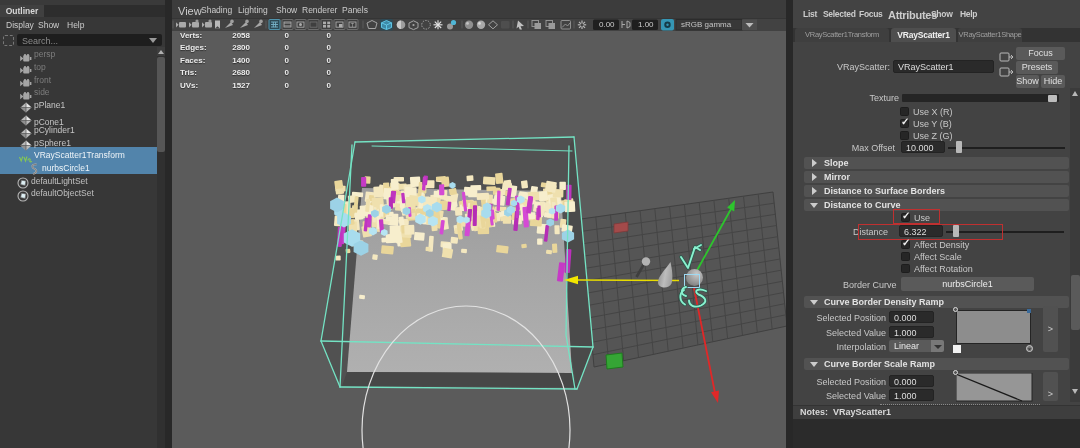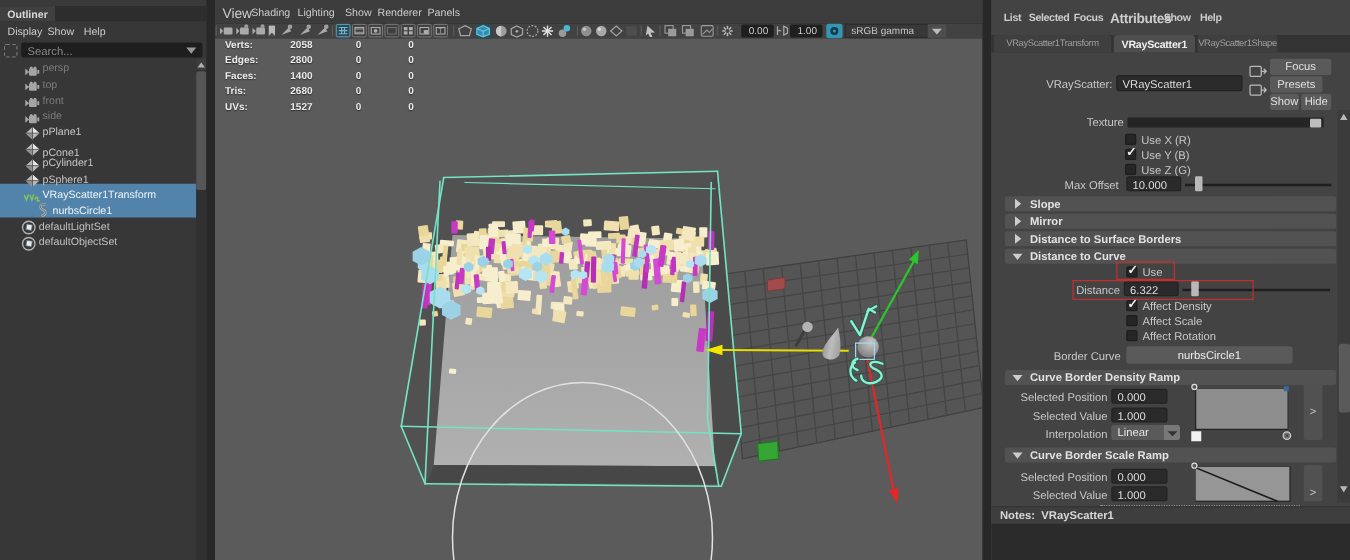--- a/index.html
+++ b/index.html
@@ -722,21 +722,21 @@
 <div style="position:absolute;left:11px;top:185px;width:265px;height:12px;background:#525252;border-radius:2px"></div>
     <div style="position:absolute;left:19px;top:187px;width:0;height:0;border-top:4px solid transparent;border-bottom:4px solid transparent;border-left:5px solid #cccccc"></div>
     <div style="position:absolute;left:31px;top:186px;font-size:9px;font-weight:bold;color:#e2e2e2">Distance to Surface Borders</div>
 <div style="position:absolute;left:11px;top:199px;width:265px;height:12px;background:#525252;border-radius:2px"></div>
     <div style="position:absolute;left:17px;top:203px;width:0;height:0;border-left:4px solid transparent;border-right:4px solid transparent;border-top:5px solid #cccccc"></div>
     <div style="position:absolute;left:31px;top:200px;font-size:9px;font-weight:bold;color:#e2e2e2">Distance to Curve</div>
 <div style="position:absolute;left:108px;top:213px;width:9px;height:9px;background:#262626;border:1px solid #1d1d1d;border-radius:1.5px"></div>
     <div style="position:absolute;left:109px;top:210px;font-size:10px;font-weight:bold;color:#f2f2f2">✓</div>
 <div style="position:absolute;left:121px;top:213px;font-size:9px;color:#c8c8c8">Use</div>
 <div style="position:absolute;left:100px;top:209px;width:47px;height:15px;border:1.5px solid #c03030"></div>
-<div style="position:absolute;left:60px;top:227px;width:43px;text-align:right;font-size:9px;color:#c8c8c8;white-space:nowrap">Distance</div>
+<div style="position:absolute;left:60px;top:227px;width:43px;font-size:9px;color:#c8c8c8;white-space:nowrap">Distance</div>
 <div style="position:absolute;left:106px;top:225px;width:44px;height:12px;background:#2a2a2a;border:1px solid #232323;border-radius:2px"></div>
 <div style="position:absolute;left:111px;top:227px;font-size:9px;color:#dddddd">6.322</div>
 <div style="position:absolute;left:153px;top:230.5px;width:118px;height:2px;background:#1e1e1e"></div>
 <div style="position:absolute;left:160px;top:225px;width:6px;height:12px;background:#b8b8b8;border-radius:1px"></div>
 <div style="position:absolute;left:65px;top:224px;width:145px;height:16px;border:1.5px solid #c03030"></div>
 <div style="position:absolute;left:108px;top:240px;width:9px;height:9px;background:#262626;border:1px solid #1d1d1d;border-radius:1.5px"></div>
     <div style="position:absolute;left:109px;top:237px;font-size:10px;font-weight:bold;color:#f2f2f2">✓</div>
 <div style="position:absolute;left:121px;top:240px;font-size:9px;color:#c8c8c8">Affect Density</div>
 <div style="position:absolute;left:108px;top:252px;width:9px;height:9px;background:#262626;border:1px solid #1d1d1d;border-radius:1.5px"></div>
 <div style="position:absolute;left:121px;top:252px;font-size:9px;color:#c8c8c8">Affect Scale</div>

